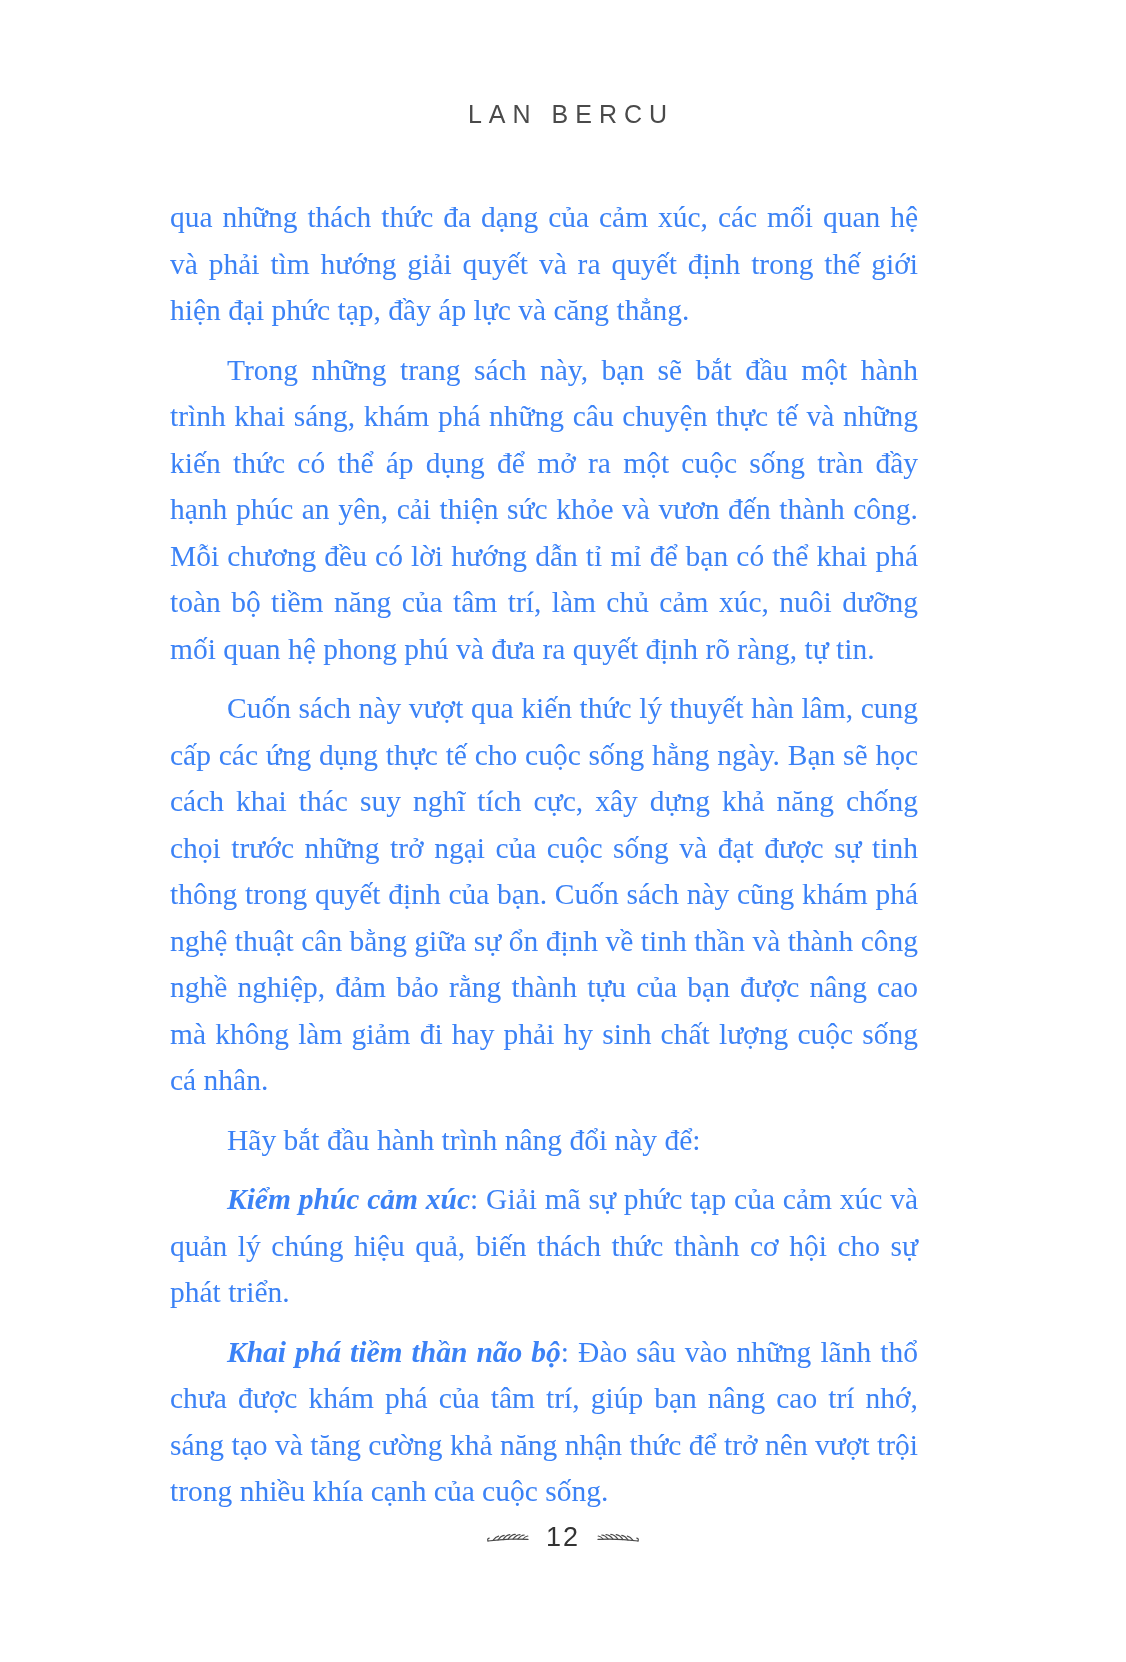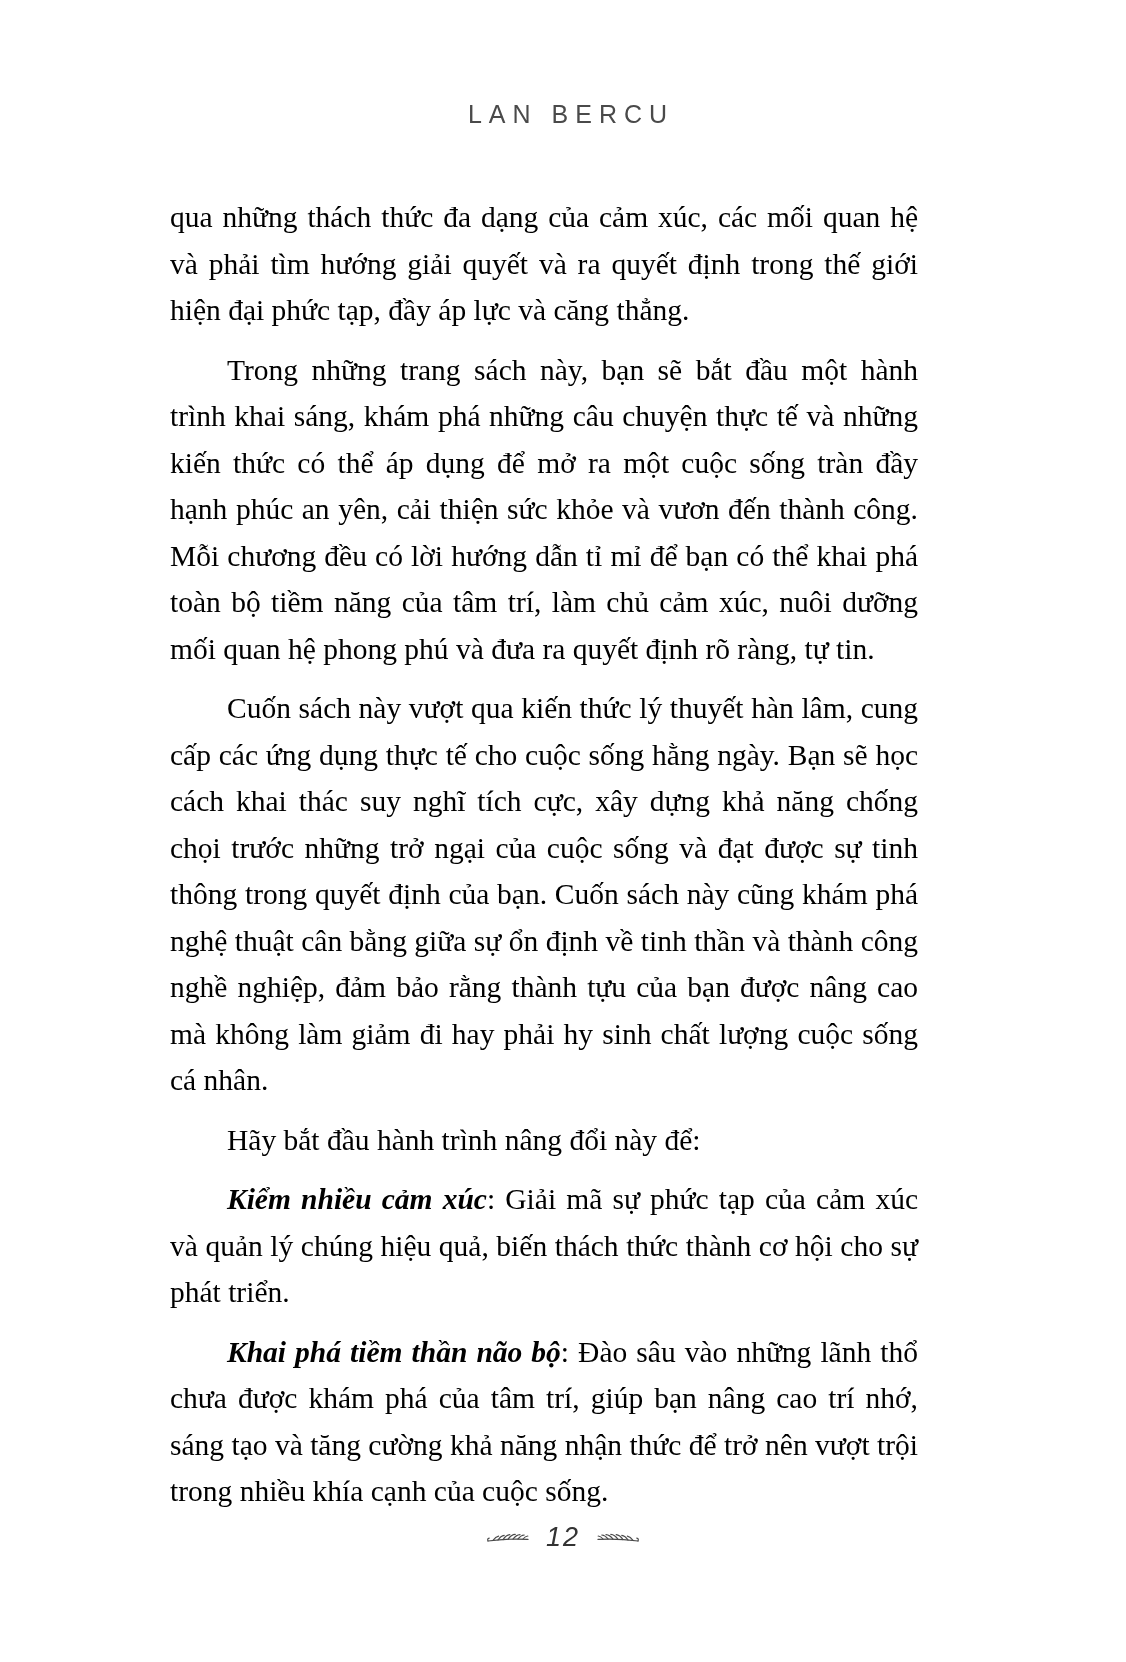--- a/index.html
+++ b/index.html
@@ -30,21 +30,21 @@
     text-transform: uppercase;
   }
   .body-text {
     position: absolute;
     top: 194px;
     left: 170px;
     width: 748px;
     font-size: 29.5px;
     line-height: 46.5px;
     text-align: justify;
-    color: #000000;
+    color: #3b82f6;
   }
   .body-text p {
     margin: 0 0 13px 0;
   }
   .body-text p.indent {
     text-indent: 57px;
   }
   .body-text strong em {
     font-weight: bold;
     font-style: italic;
@@ -59,42 +59,41 @@
     align-items: center;
     gap: 16px;
   }
   .page-number {
     font-family: "Liberation Sans", sans-serif;
     font-weight: 300;
     font-size: 27px;
     letter-spacing: 2px;
     color: #333333;
     line-height: 1;
-    font-style: italic;
   }
   .ornament svg {
     display: block;
   }
   .ornament.right svg {
     transform: scaleX(-1);
   }
 </style>
 </head>
 <body>
 
 <div class="page">
 
   <div class="running-head">LAN BERCU</div>
 
   <div class="body-text">
       <p class="">qua những thách thức đa dạng của cảm xúc, các mối quan hệ và phải tìm hướng giải quyết và ra quyết định trong thế giới hiện đại phức tạp, đầy áp lực và căng thẳng.</p>
       <p class="indent">Trong những trang sách này, bạn sẽ bắt đầu một hành trình khai sáng, khám phá những câu chuyện thực tế và những kiến thức có thể áp dụng để mở ra một cuộc sống tràn đầy hạnh phúc an yên, cải thiện sức khỏe và vươn đến thành công. Mỗi chương đều có lời hướng dẫn tỉ mỉ để bạn có thể khai phá toàn bộ tiềm năng của tâm trí, làm chủ cảm xúc, nuôi dưỡng mối quan hệ phong phú và đưa ra quyết định rõ ràng, tự tin.</p>
       <p class="indent">Cuốn sách này vượt qua kiến thức lý thuyết hàn lâm, cung cấp các ứng dụng thực tế cho cuộc sống hằng ngày. Bạn sẽ học cách khai thác suy nghĩ tích cực, xây dựng khả năng chống chọi trước những trở ngại của cuộc sống và đạt được sự tinh thông trong quyết định của bạn. Cuốn sách này cũng khám phá nghệ thuật cân bằng giữa sự ổn định về tinh thần và thành công nghề nghiệp, đảm bảo rằng thành tựu của bạn được nâng cao mà không làm giảm đi hay phải hy sinh chất lượng cuộc sống cá nhân.</p>
       <p class="indent">Hãy bắt đầu hành trình nâng đổi này để:</p>
-      <p class="indent"><strong><em>Kiểm nhiều cảm xúc</em></strong>: Giải mã sự phức tạp của cảm xúc và quản lý chúng hiệu quả, biến thách thức thành cơ hội cho sự phát triển.</p>
+      <p class="indent"><strong><em>Kiểm phúc cảm xúc</em></strong>: Giải mã sự phức tạp của cảm xúc và quản lý chúng hiệu quả, biến thách thức thành cơ hội cho sự phát triển.</p>
       <p class="indent"><strong><em>Khai phá tiềm thần não bộ</em></strong>: Đào sâu vào những lãnh thổ chưa được khám phá của tâm trí, giúp bạn nâng cao trí nhớ, sáng tạo và tăng cường khả năng nhận thức để trở nên vượt trội trong nhiều khía cạnh của cuộc sống.</p>
     </div>
 
   <div class="page-footer">
     <span class="ornament left">
       <svg width="44" height="16" viewBox="0 0 44 16" fill="none" xmlns="http://www.w3.org/2000/svg">
         <g stroke="#4a4a4a" stroke-width="1.2" stroke-linecap="round" fill="none">
           <path d="M2,11 Q1,8.6 3.2,8.2"></path>
           <path d="M2,11 C14,9.4 28,8.6 42,9.4"></path>
           <path d="M7,10.4 q2.6,-3.8 5.6,-4.3"></path>

